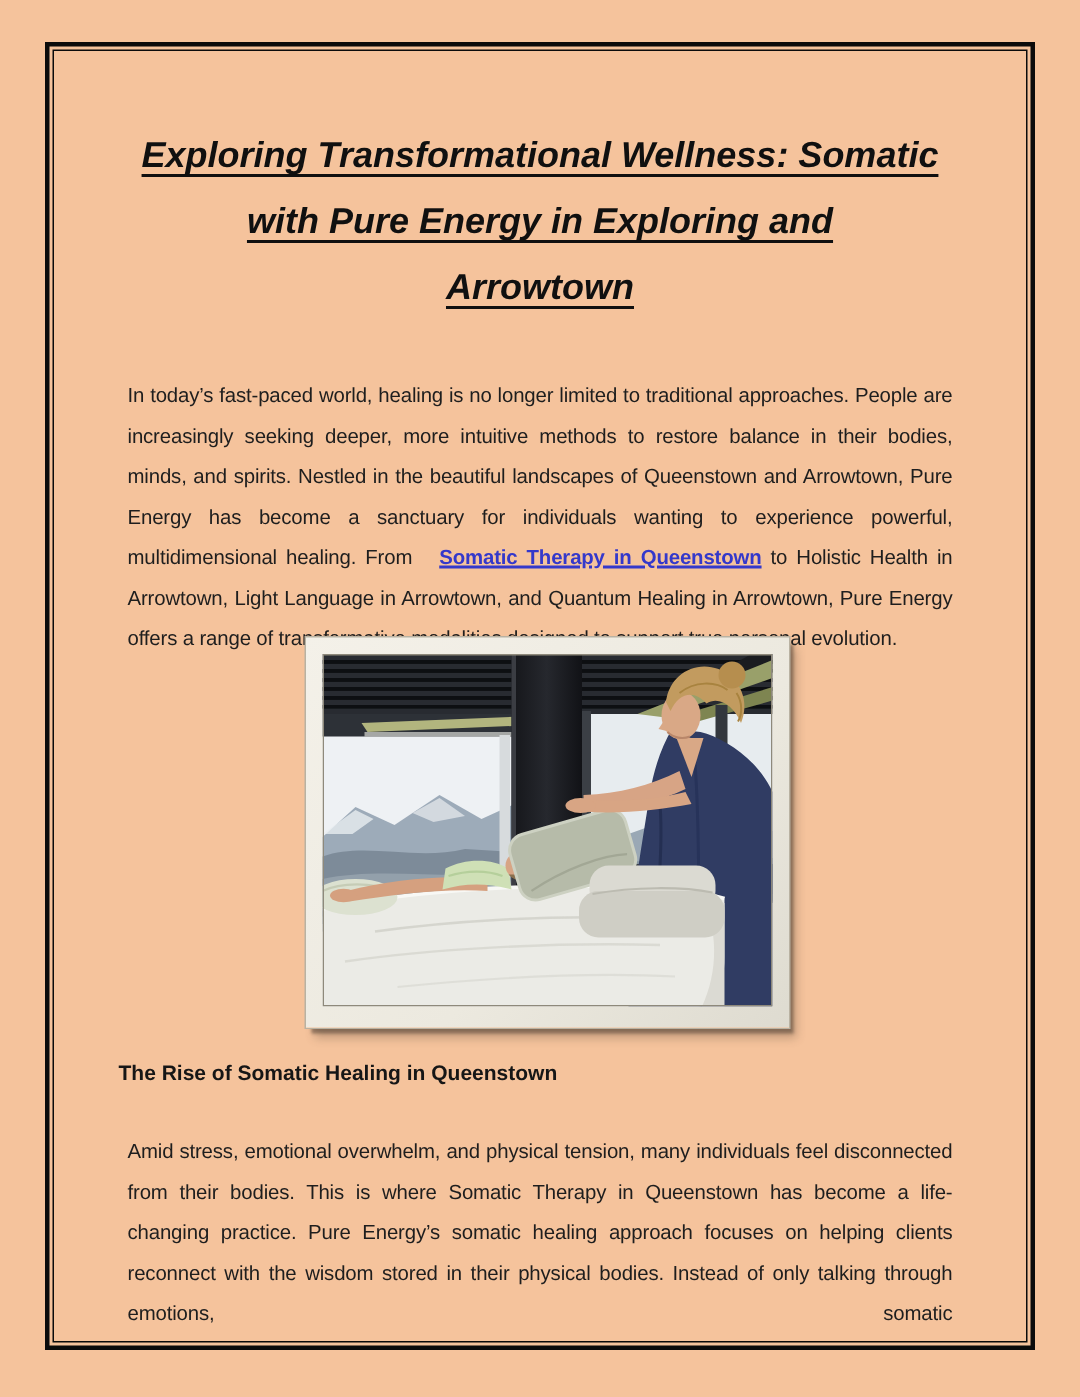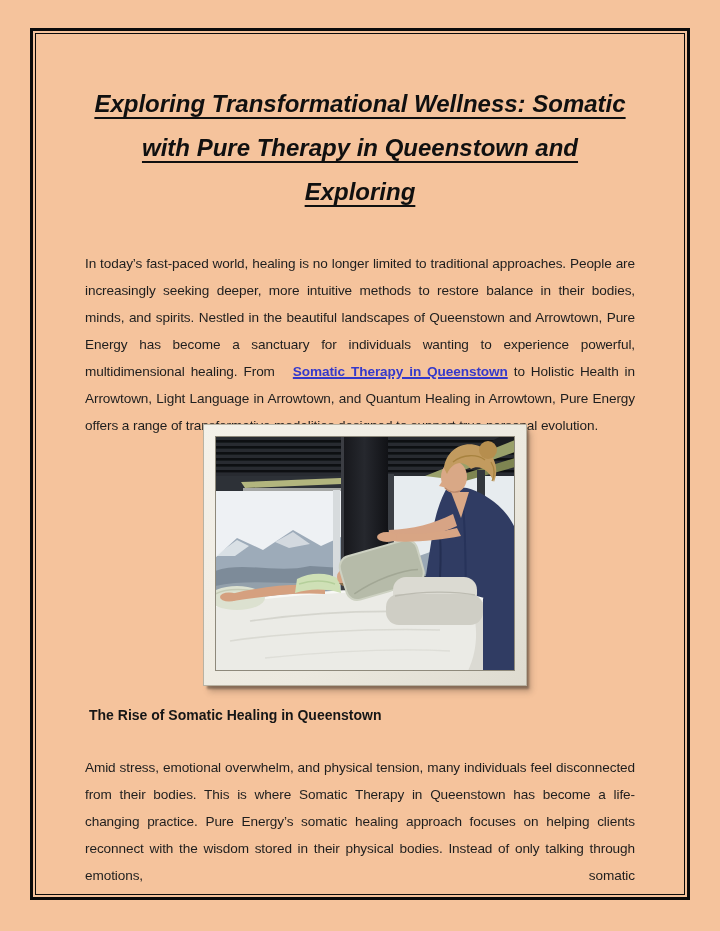--- a/index.html
+++ b/index.html
@@ -29,21 +29,21 @@
     color:#1e1e1e;font-size:13.6px;line-height:27px;text-align:justify;
     letter-spacing:-0.1px;
   }
   .para1{top:250px;}
   .para2{top:738px;text-align-last:justify;margin-top:16px;}
   .link{
     color:#3438cb;font-weight:bold;
     text-decoration:underline;text-decoration-thickness:1.5px;cursor:pointer;margin-left:12px;
   }
   .section-heading{
-    position:absolute;top:705px;left:89px;margin:0;
+    position:absolute;top:705px;left:79px;margin:0;
     color:#161616;font-size:14px;line-height:20px;font-weight:bold;
   }
   .photo-frame{
     position:absolute;top:425px;left:204px;margin:0;
     width:300px;height:235px;
     padding:11px 11px 14px 11px;
     background:linear-gradient(135deg,#f4f1e9 0%,#ece9df 60%,#dedbd0 100%);
     box-shadow:0 0 0 1px #b9b2a2, 3px 4px 2px rgba(84,67,54,0.55), 5px 7px 6px rgba(84,67,54,0.3);
   }
   .photo-frame svg{display:block;}
@@ -52,22 +52,22 @@
 <body>
 
 <div class="page">
 
   <div class="frame-outer">
     <div class="frame-inner"></div>
   </div>
 
   <h1 class="title">
     <span class="tline">Exploring Transformational Wellness: Somatic</span>
-    <span class="tline">with Pure Therapy in Queenstown and</span>
-    <span class="tline">Exploring</span>
+    <span class="tline">with Pure Energy in Exploring and</span>
+    <span class="tline">Arrowtown</span>
   </h1>
 
   <p class="para para1"><span>In today’s fast-paced world, healing is no longer limited to traditional approaches. People are increasingly seeking deeper, more intuitive methods to restore balance in their bodies, minds, and spirits. Nestled in the beautiful landscapes of Queenstown and Arrowtown, Pure Energy has become a sanctuary for individuals wanting to experience powerful, multidimensional healing. From </span><a class="link">Somatic Therapy in Queenstown</a><span> to Holistic Health in Arrowtown, Light Language in Arrowtown, and Quantum Healing in Arrowtown, Pure Energy offers a range of transformative modalities designed to support true personal evolution.</span></p>
 
   <figure class="photo-frame">
     <svg width="300" height="235" viewBox="0 0 300 235" role="img">
       <defs>
         <linearGradient id="gpillar" x1="0" y1="0" x2="1" y2="0">
           <stop offset="0" stop-color="#15161a"></stop>
           <stop offset="0.5" stop-color="#26282e"></stop>

